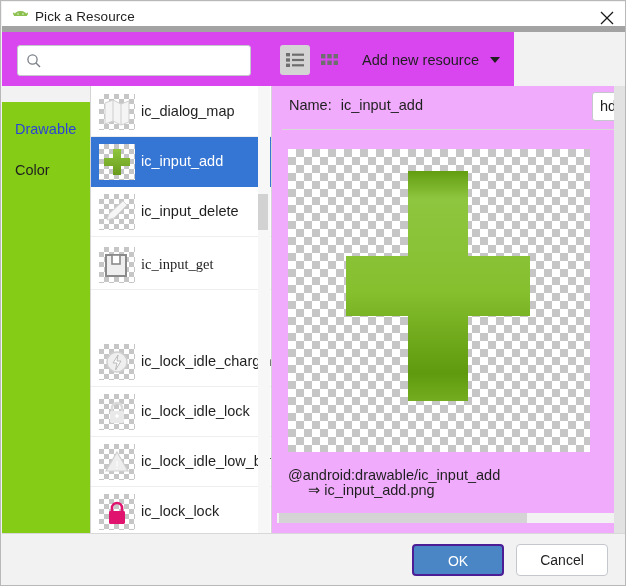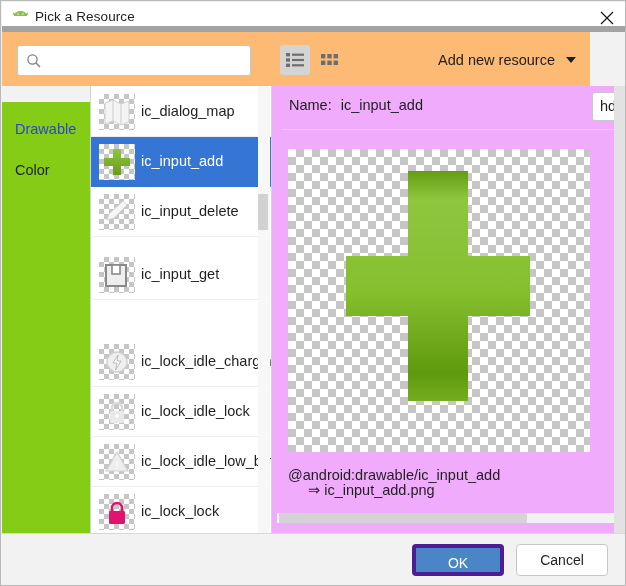--- a/index.html
+++ b/index.html
@@ -54,23 +54,23 @@
     right: 6px; top: 3px;
     width: 26px; height: 26px;
     cursor: default;
   }
   .close-btn svg { position: absolute; left: 6px; top: 6px; }
 
   
   .toolbar {
     position: absolute;
     left: 1px; top: 31px;
-    width: 588px;
+    width: 512px;
     height: 54px;
-    background: #fdba74;
+    background: #d946ef;
   }
   .search-box {
     position: absolute;
     left: 15px; top: 13px;
     width: 234px;
     height: 31px;
     background: #ffffff;
     border: 1px solid #c4c7cc;
     border-radius: 3px;
     box-sizing: border-box;
@@ -311,21 +311,21 @@
     font-family: "Liberation Sans", sans-serif;
     font-size: 14px;
     line-height: 30px;
     text-align: center;
     cursor: default;
   }
   .btn.ok {
     left: 410px;
     width: 92px;
     background: #4a86c5;
-    border: 4px solid #4c1d95;
+    border: 2px solid #4c1d95;
     color: #ffffff;
   }
   .btn.cancel {
     left: 514px;
     width: 92px;
     background: #ffffff;
     border: 1px solid #c4c7cc;
     color: #1f1f1f;
   }
 
@@ -440,21 +440,21 @@
 
       <div class="res-row" style="top:101px;">
         <div class="res-thumb">
           <svg width="36" height="36" viewBox="0 0 36 36">
             <path d="M8 26 L10 20 L24 7 L28 11 L15 24 Z" fill="#f6f6f6" stroke="#d5d5d5" stroke-width="1"></path>
           </svg>
         </div>
         <div class="res-label">ic_input_delete</div>
       </div>
 
-      <div class="res-row" style="top:164px;">
+      <div class="res-row" style="top:154px;font-family:Liberation Serif, serif;">
         <div class="res-thumb">
           <svg width="36" height="36" viewBox="0 0 36 36">
             <rect x="7" y="8" width="20" height="21" fill="#eeeeee" stroke="#8a8a8a" stroke-width="2"></rect>
             <rect x="13" y="8" width="8" height="9" fill="#ffffff" stroke="#8a8a8a" stroke-width="1.6"></rect>
           </svg>
         </div>
         <div class="res-label">ic_input_get</div>
       </div>
 
 

